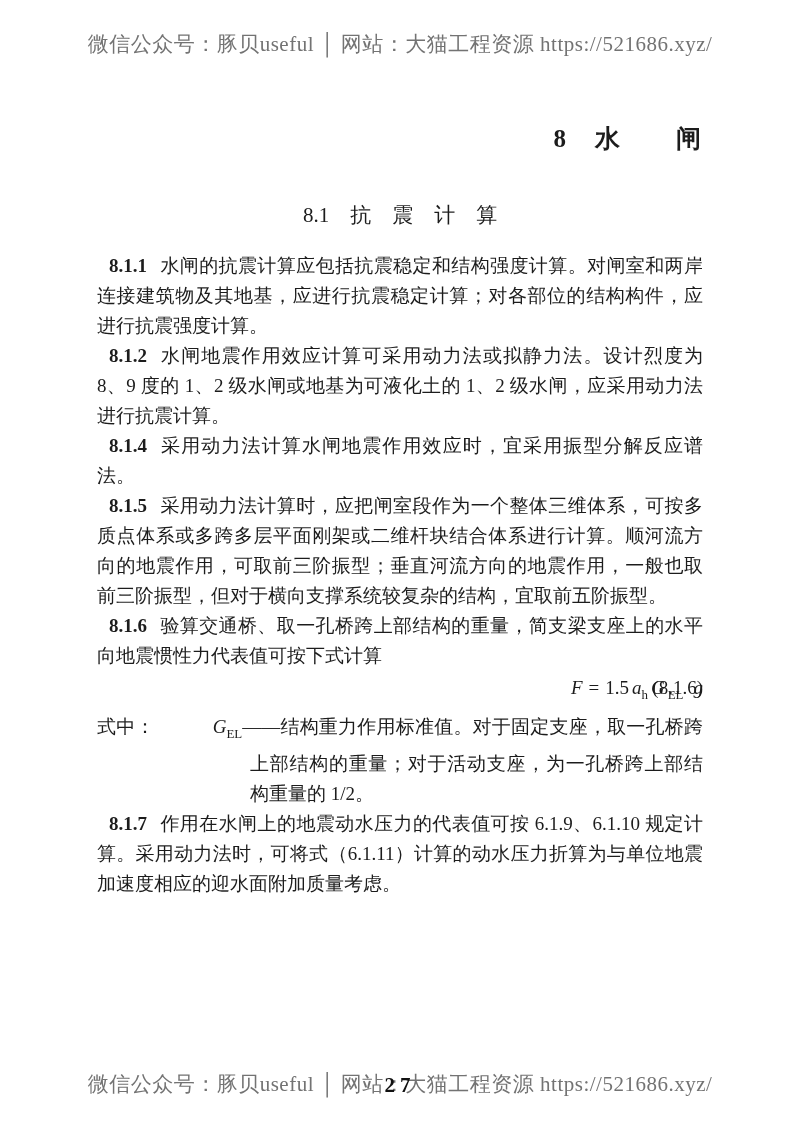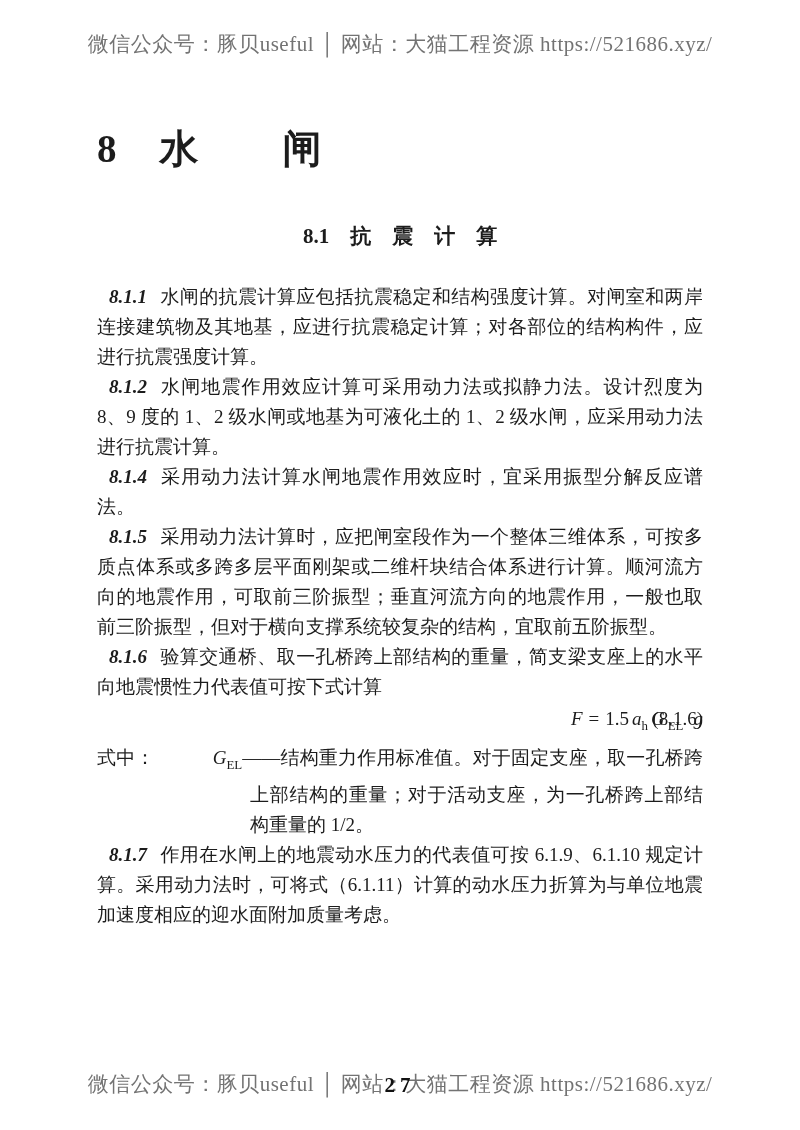--- a/index.html
+++ b/index.html
@@ -29,42 +29,41 @@
     font-size:21px;
     letter-spacing:5px;
     font-weight:bold;
     z-index:2;
   }
   .content {
     position:relative;
     padding:122px 97px 0 97px;
   }
   h1.chapter {
-    text-align:left;
-    font-size:39px;
+    text-align:right;
+    font-size:25px;
     font-weight:bold;
     letter-spacing:2px;
   }
   h2.section {
     text-align:center;
     font-size:21px;
-    font-weight:bold;
+    font-weight:normal;
     margin-top:46px;
-    margin-bottom:32px;
+    margin-bottom:22px;
   }
   .clause {
     font-size:19px;
     line-height:30px;
     text-align:justify;
     text-indent:12px;
   }
   .clause-num {
     font-weight:bold;
     margin-right:13px;
-    font-style:italic;
   }
   .formula-row {
     position:relative;
     text-align:right;
     font-size:19px;
     line-height:30px;
     margin:2px 0;
   }
   .formula i { font-style:italic; }
   .formula .tok { margin:0 3px; }

